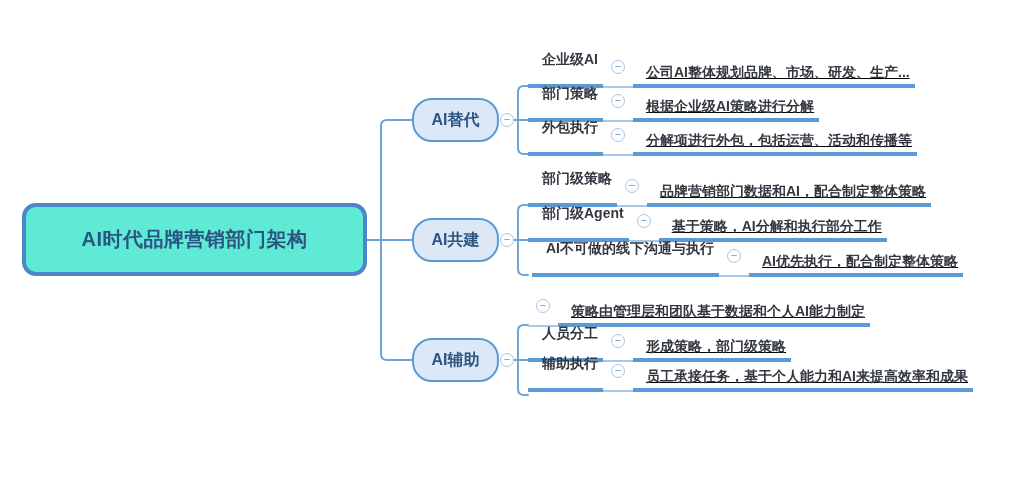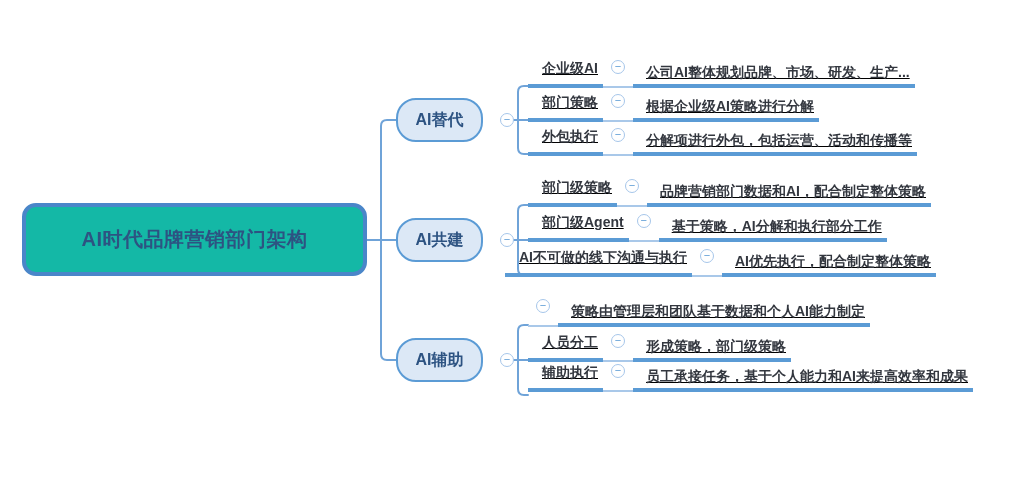--- a/index.html
+++ b/index.html
@@ -7,28 +7,28 @@
     width:1024px;height:493px;position:relative;overflow:hidden;
     background:#ffffff;
     font-family:"Liberation Sans","DejaVu Sans",sans-serif;
   }
   .stage{position:absolute;left:0;top:0;width:1024px;height:493px;}
   svg.lines{position:absolute;left:0;top:0;}
 
   
   .root-node{
     position:absolute;left:22px;top:203px;width:345px;height:73px;
-    box-sizing:border-box;background:#14b8a6;border:4px solid #4a86c9;
+    box-sizing:border-box;background:#5eead4;border:4px solid #4a86c9;
     border-radius:14px;display:flex;align-items:center;justify-content:center;
     font-size:20px;font-weight:700;color:#2d5382;letter-spacing:.5px;
   }
 
   
   .branch-node{
-    position:absolute;left:396px;width:87px;height:44px;
+    position:absolute;left:412px;width:87px;height:44px;
     box-sizing:border-box;background:#dce8f6;border:2px solid #5b9bd5;
     border-radius:20px;display:flex;align-items:center;justify-content:center;
     font-size:16px;font-weight:700;color:#2d5382;
   }
   .branch-node.b0{top:98px}
   .branch-node.b1{top:218px}
   .branch-node.b2{top:338px}
 
   
   .collapse{
@@ -43,21 +43,21 @@
   .branch-collapse.c0{top:113px}
   .branch-collapse.c1{top:233px}
   .branch-collapse.c2{top:353px}
 
   
   .row{position:absolute;display:flex;align-items:flex-end;height:30px;}
   .row .topic,.row .note{
     box-sizing:border-box;height:30px;display:flex;align-items:flex-end;
     border-bottom:4px solid #5b9bd5;
   }
-  .row .topic{padding:0 5px 4px 14px;text-decoration:underline;}
+  .row .topic{padding:0 5px 13px 14px;}
   .row .note{padding:0 5px 0 13px;text-decoration:underline;}
   .row .t{
     display:block;font-size:14px;font-weight:600;color:#33373f;
     line-height:1;padding-bottom:5px;white-space:nowrap;
   }
   .row .joint{
     box-sizing:border-box;width:30px;height:30px;position:relative;
     border-bottom:2px solid #a9c8e9;
   }
   .row .joint .collapse{position:absolute;left:50%;top:2px;transform:translateX(-50%);}
@@ -163,21 +163,21 @@
       </div>
     <div class="joint">
         <span class="collapse">
           <i>−</i>
         </span>
       </div>
     <div class="note">
         <span class="t">基于策略，AI分解和执行部分工作</span>
       </div>
   </div>
-  <div class="row" style="left:505px;top:247px">
+  <div class="row" style="left:532px;top:247px">
     <div class="topic">
         <span class="t">AI不可做的线下沟通与执行</span>
       </div>
     <div class="joint">
         <span class="collapse">
           <i>−</i>
         </span>
       </div>
     <div class="note">
         <span class="t">AI优先执行，配合制定整体策略</span>

